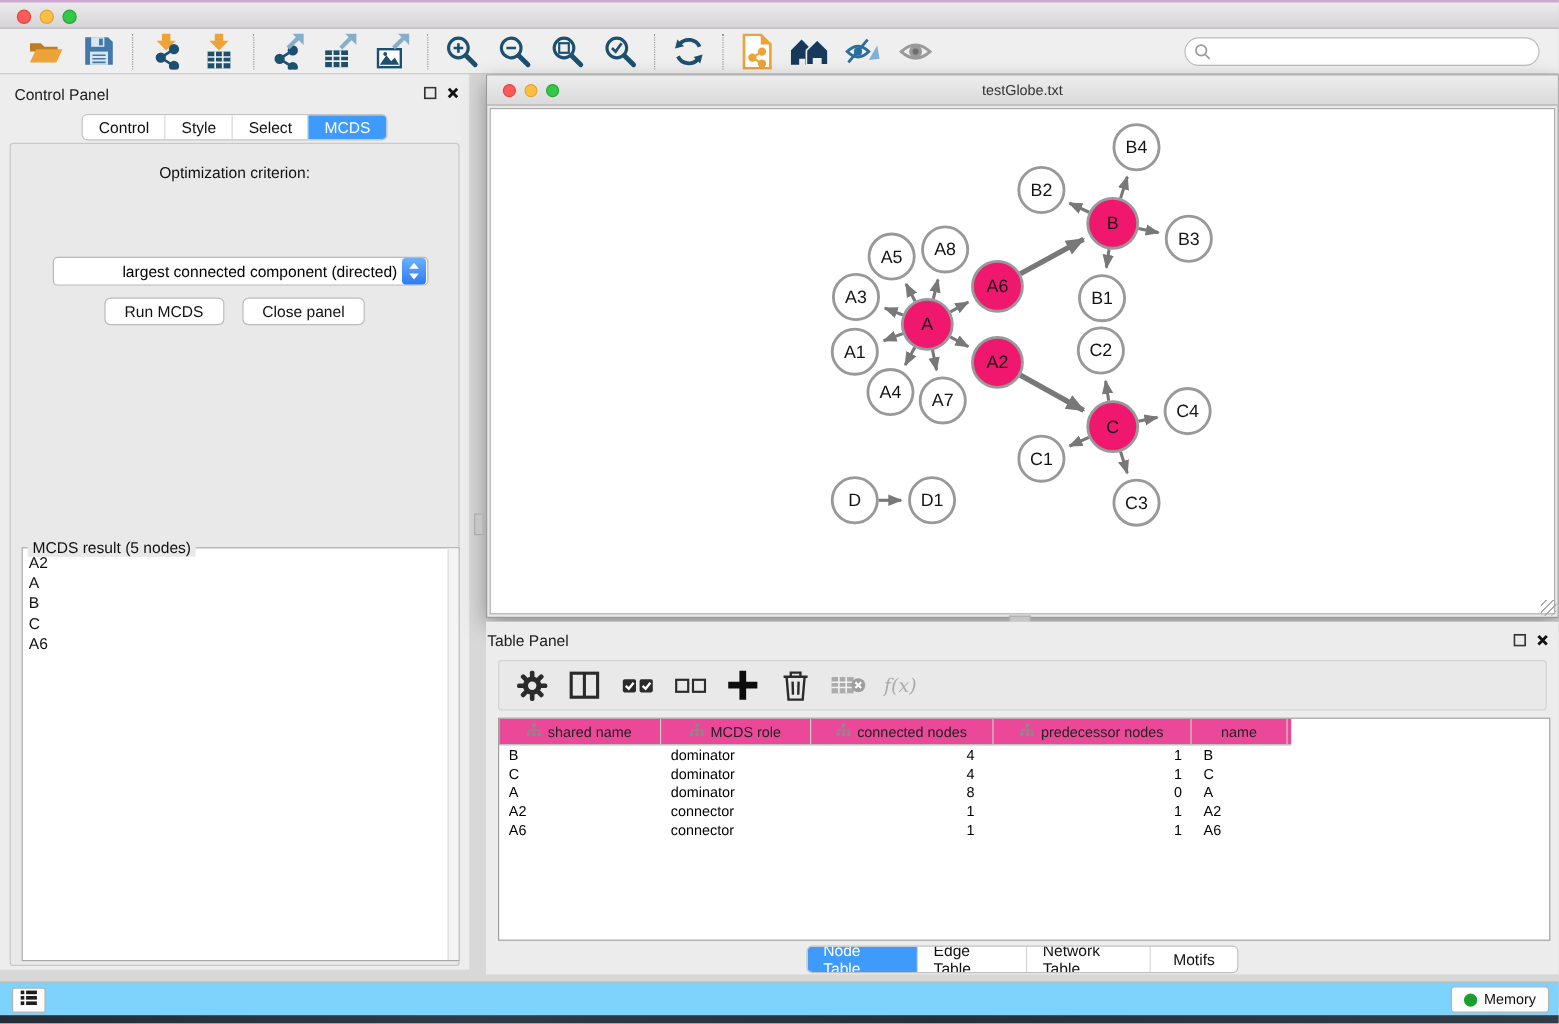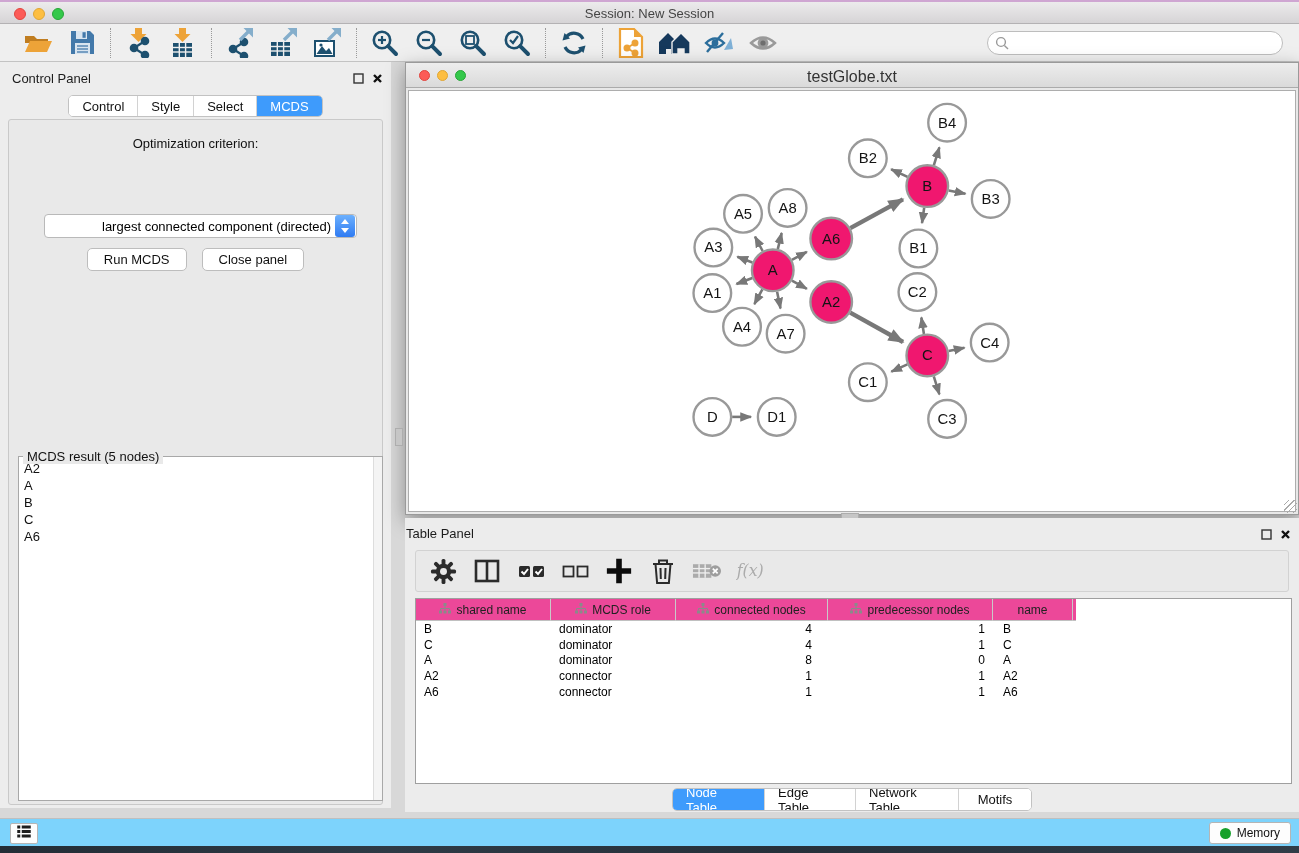--- a/index.html
+++ b/index.html
@@ -59,21 +59,21 @@
   .mcds-list { position:absolute; left:1px; top:3px; bottom:1px; right:10px; overflow:hidden;
     font-size:13px; color:#111; }
   .mcds-item { padding:1px 0 1px 4px; line-height:15px; }
   .list-scroll { position:absolute; right:0; top:0; bottom:0; width:9px; background:#f4f4f4; border-left:1px solid #ddd; }
 
   
   .net-window { position:absolute; left:405px; top:62px; width:894px; height:453px;
     background:#e8e8e8; box-shadow:0 6px 18px rgba(0,0,0,.35); border:1px solid #9a9a9a; }
   .net-titlebar { position:absolute; left:0; top:0; width:100%; height:25px;
     background:linear-gradient(#ededed,#dadada); border-bottom:1px solid #ababab; }
-  .net-title { position:absolute; left:0; right:0; top:5px; text-align:center; font-size:16px; color:#333; }
+  .net-title { position:absolute; left:0; right:0; top:5px; text-align:center; font-size:12px; color:#333; }
   .net-tl { top:7px; width:11px; height:11px; }
   .net-canvas { position:absolute; left:2px; right:2px; top:27px; bottom:2px; background:#fff; border:1px solid #adadad; }
   .resize-grip { position:absolute; right:1px; bottom:1px; width:13px; height:13px;
     background:repeating-linear-gradient(135deg, transparent 0 3px, #aaa 3px 4px); }
   .graph-svg { width:100%; height:100%; }
 
   
   .grip-v { position:absolute; left:395px; top:428px; width:8px; height:18px; background:#c6c6c6; border:1px solid #adadad; }
   .grip-h { position:absolute; left:841px; top:513px; width:18px; height:6px; background:#c6c6c6; border:1px solid #adadad; }
 
@@ -107,21 +107,20 @@
   .desktop-strip { position:absolute; left:0; top:846px; width:1299px; height:7px;
     background:linear-gradient(90deg,#232d36,#2e3a45 30%,#26303a 60%,#303c47); }
 </style>
 </head>
 <body>
 
 <div class="titlebar">
   <span class="tl red" style="left:14px"></span>
   <span class="tl yel" style="left:33px"></span>
   <span class="tl grn" style="left:52px"></span>
-  <div class="title-text">Session: New Session</div>
 </div>
 
 <div class="toolbar">
   <div id="toolbar-groups" style="display:flex;align-items:center;">
       <div class="tb-group">
         <span class="tb-icon">
           <svg width="30" height="28" viewBox="0 0 30 28">
             <path d="M2 7 h9 l3 3 h11 v4 H2 Z" fill="#c07d20"></path>
             <path d="M2 23 L7 12 H29 L24 23 Z" fill="#eda338"></path>
           </svg>

